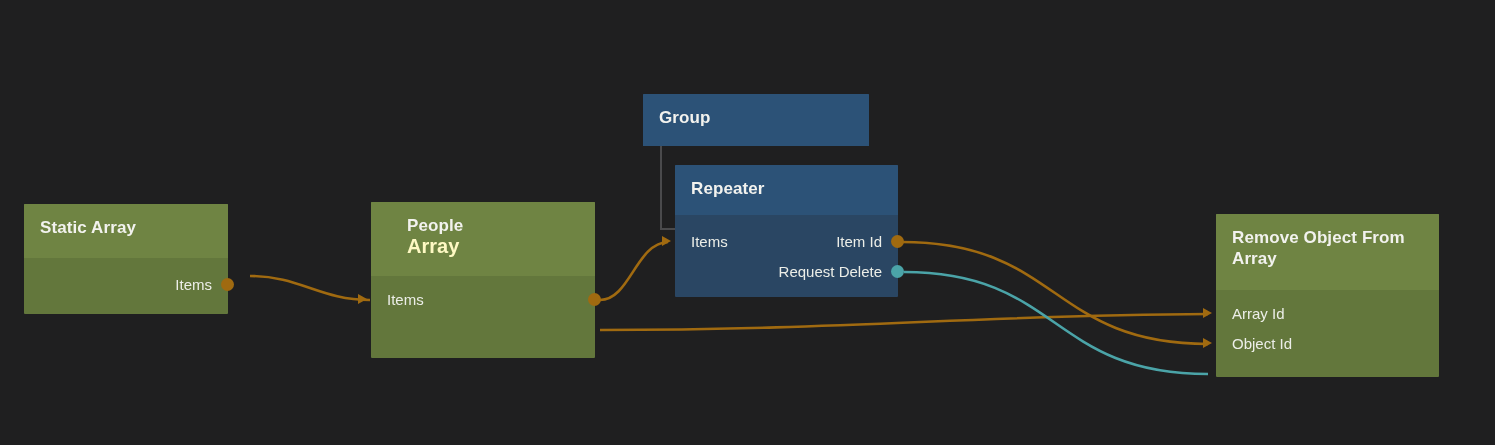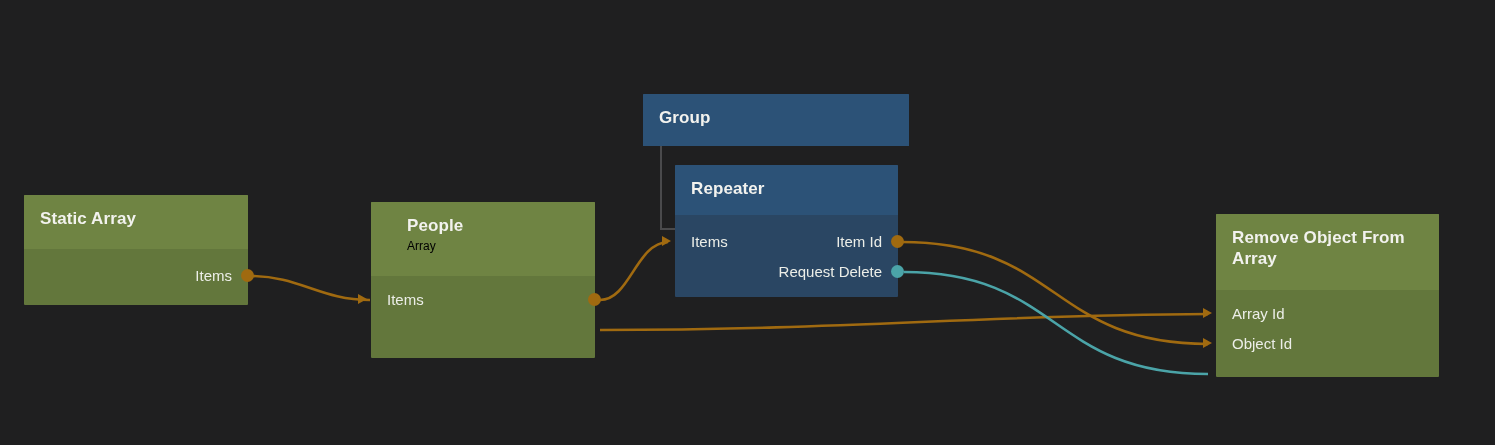--- a/index.html
+++ b/index.html
@@ -54,23 +54,23 @@
     border-radius: 1px 1px 0 0;
   }
   .node-title {
     color: #f2f2ee;
     font-size: 17px;
     font-weight: bold;
     line-height: 21px;
     letter-spacing: 0.1px;
   }
   .node-subtitle {
-    color: #000000;
-    font-size: 12px;
-    font-weight: normal;
+    color: #fef9c3;
+    font-size: 20px;
+    font-weight: bold;
     line-height: 20px;
   }
 
   .port-row {
     position: absolute;
     left: 0;
     width: 100%;
     height: 20px;
     box-sizing: border-box;
     text-align: center;
@@ -129,21 +129,21 @@
 
     <path d="M 600,330 C 850,330 980,315 1208,314" fill="none" stroke="#a06a10" stroke-width="2.6"></path>
 
     <path d="M 902,242 C 1060,242 1050,344 1208,344" fill="none" stroke="#a06a10" stroke-width="2.6"></path>
 
     <path d="M 904,272 C 1060,272 1050,374 1208,374" fill="none" stroke="#4ba4a8" stroke-width="2.6"></path>
   </svg>
 
   <div class="group-bracket" style="left:660px; top:146px; width:18px; height:84px;"></div>
 
-  <div class="node green" style="left:24px; top:195px; width:224px; height:110px;">
+  <div class="node green" style="left:24px; top:204px; width:204px; height:110px;">
     <div class="node-body"></div>
     <div class="node-header" style="height:54px;">
       <div class="node-title">Static Array</div>
     </div>
     <div class="port-row out" style="top:266px; position:absolute; top:71px;">
       <span class="port-label">Items</span>
       <span class="port-dot orange"></span>
     </div>
   </div>
 
@@ -155,21 +155,21 @@
     </div>
     <div class="port-row in" style="top:88px;">
       <span class="port-arrow"></span>
       <span class="port-label">Items</span>
     </div>
     <div class="port-row out" style="top:88px;">
       <span class="port-dot orange"></span>
     </div>
   </div>
 
-  <div class="node blue" style="left:643px; top:94px; width:266px; height:52px;">
+  <div class="node blue" style="left:643px; top:94px; width:226px; height:52px;">
     <div class="node-body"></div>
     <div class="node-header" style="height:52px;">
       <div class="node-title">Group</div>
     </div>
   </div>
 
   <div class="node blue" style="left:675px; top:165px; width:223px; height:132px;padding-left:27px;">
     <div class="node-body"></div>
     <div class="node-header" style="height:50px;">
       <div class="node-title">Repeater</div>

